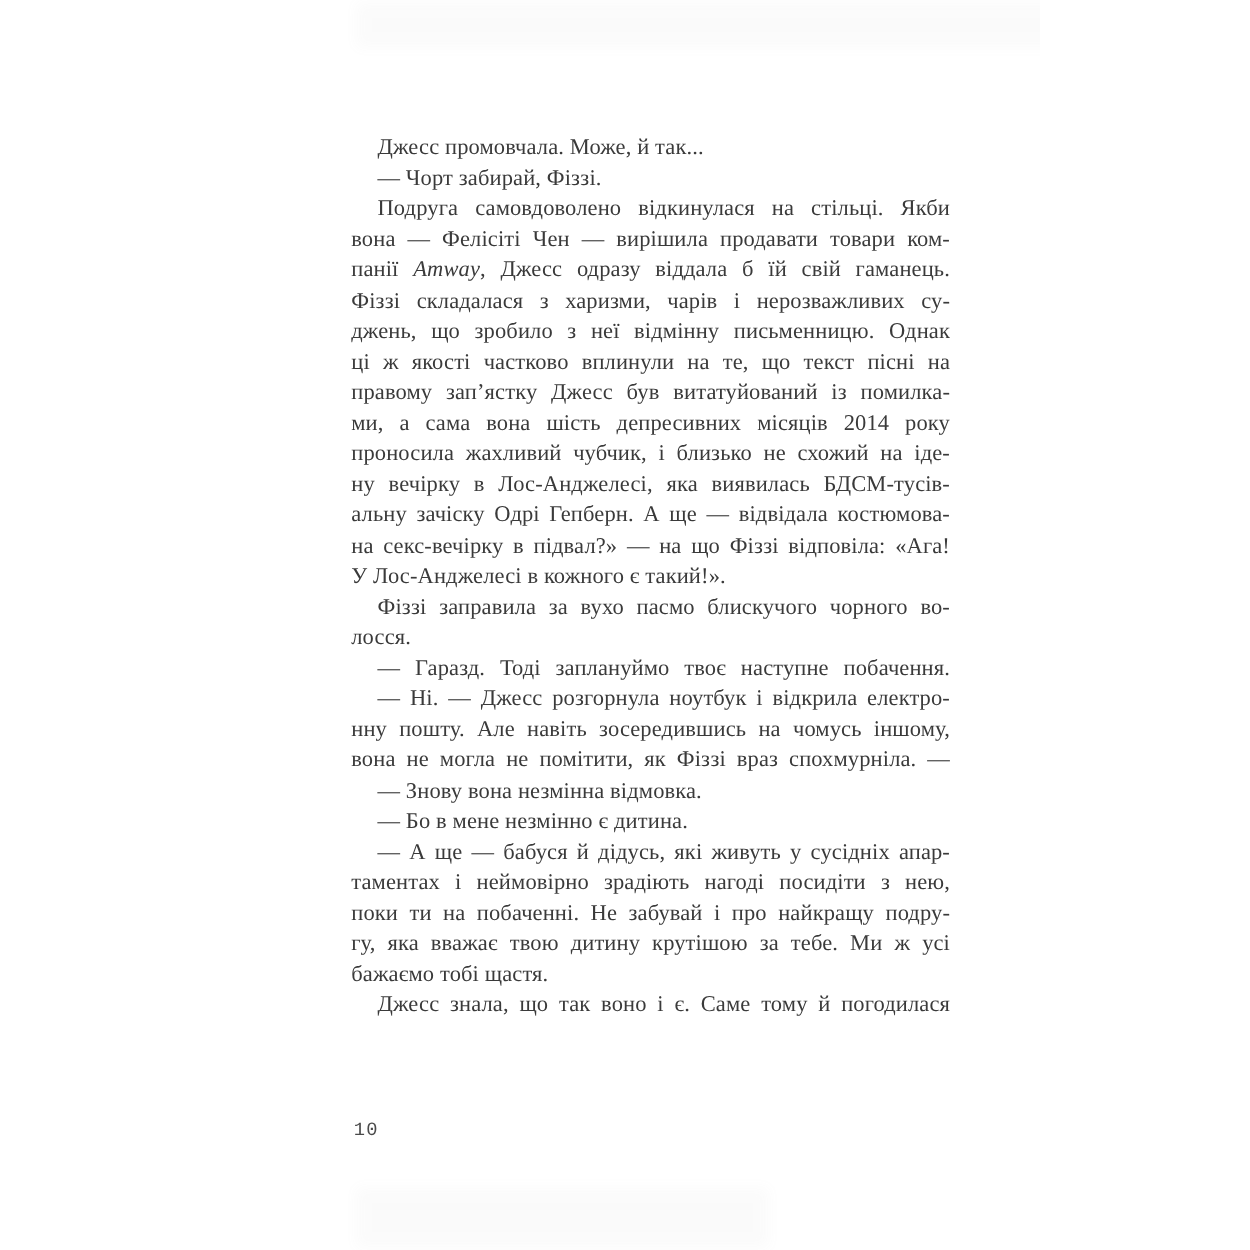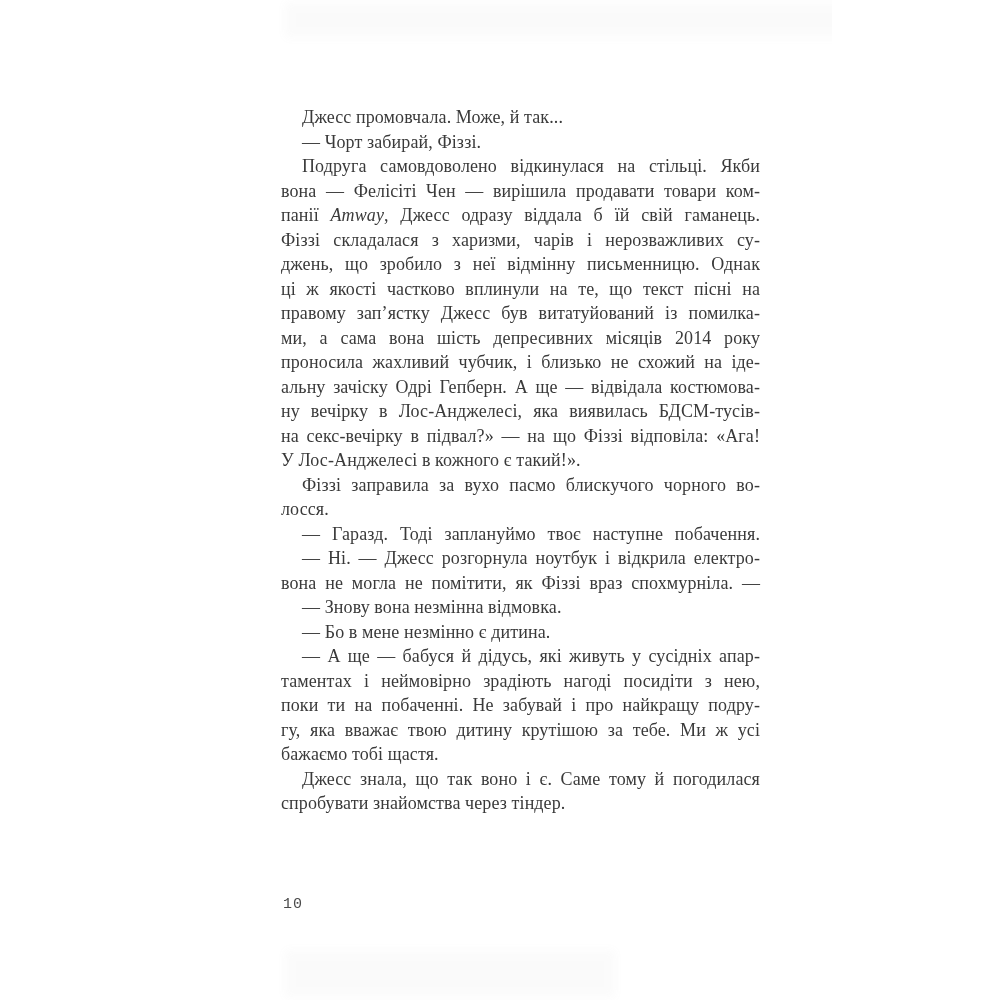--- a/index.html
+++ b/index.html
@@ -83,33 +83,33 @@
       <div class="line plain indent"><span>— Чорт забирай, Фіззі.</span></div>
       <div class="line justify indent"><span>Подруга самовдоволено відкинулася на стільці. Якби</span></div>
       <div class="line justify"><span>вона — Фелісіті Чен — вирішила продавати товари ком-</span></div>
       <div class="line justify"><span>панії </span><span class="italic">Amway</span><span>, Джесс одразу віддала б їй свій гаманець.</span></div>
       <div class="line justify"><span>Фіззі складалася з харизми, чарів і нерозважливих су-</span></div>
       <div class="line justify"><span>джень, що зробило з неї відмінну письменницю. Однак</span></div>
       <div class="line justify"><span>ці ж якості частково вплинули на те, що текст пісні на</span></div>
       <div class="line justify"><span>правому зап’ястку Джесс був витатуйований із помилка-</span></div>
       <div class="line justify"><span>ми, а сама вона шість депресивних місяців 2014 року</span></div>
       <div class="line justify"><span>проносила жахливий чубчик, і близько не схожий на іде-</span></div>
+      <div class="line justify"><span>ну вечірку в Лос-Анджелесі, яка виявилась БДСМ-тусів-</span></div>
       <div class="line justify"><span>альну зачіску Одрі Гепберн. А ще — відвідала костюмова-</span></div>
-      <div class="line justify"><span>ну вечірку в Лос-Анджелесі, яка виявилась БДСМ-тусів-</span></div>
       <div class="line justify"><span>на секс-вечірку в підвал?» — на що Фіззі відповіла: «Ага!</span></div>
       <div class="line plain"><span>У Лос-Анджелесі в кожного є такий!».</span></div>
       <div class="line justify indent"><span>Фіззі заправила за вухо пасмо блискучого чорного во-</span></div>
       <div class="line plain"><span>лосся.</span></div>
       <div class="line justify indent"><span>— Гаразд. Тоді заплануймо твоє наступне побачення.</span></div>
       <div class="line justify indent"><span>— Ні. — Джесс розгорнула ноутбук і відкрила електро-</span></div>
+      <div class="line justify"><span>нну пошту. Але навіть зосередившись на чомусь іншому,</span></div>
       <div class="line justify"><span>вона не могла не помітити, як Фіззі враз спохмурніла. —</span></div>
       <div class="line plain indent"><span>— Знову вона незмінна відмовка.</span></div>
       <div class="line plain indent"><span>— Бо в мене незмінно є дитина.</span></div>
       <div class="line justify indent"><span>— А ще — бабуся й дідусь, які живуть у сусідніх апар-</span></div>
       <div class="line justify"><span>таментах і неймовірно зрадіють нагоді посидіти з нею,</span></div>
       <div class="line justify"><span>поки ти на побаченні. Не забувай і про найкращу подру-</span></div>
       <div class="line justify"><span>гу, яка вважає твою дитину крутішою за тебе. Ми ж усі</span></div>
       <div class="line plain"><span>бажаємо тобі щастя.</span></div>
       <div class="line justify indent"><span>Джесс знала, що так воно і є. Саме тому й погодилася</span></div>
-      <div class="line plain"><span>спробувати знайомства через тіндер.</span></div>
     </div>
   <div class="page-number">10</div>
 </div>
 
 </body></html>

